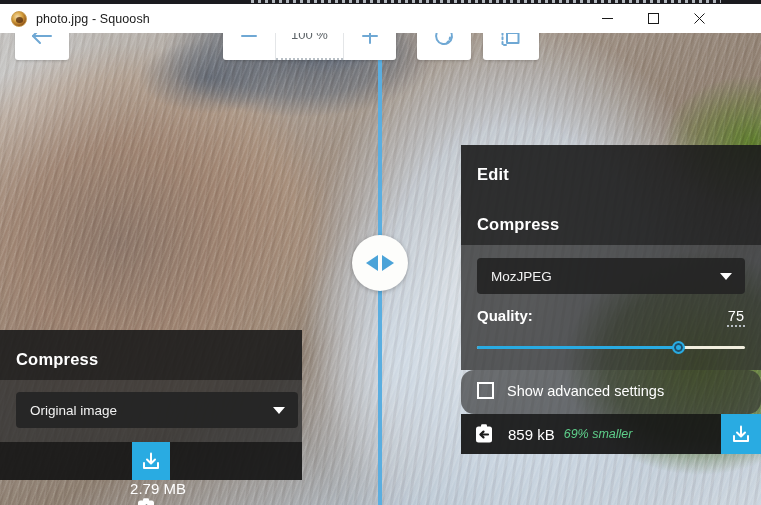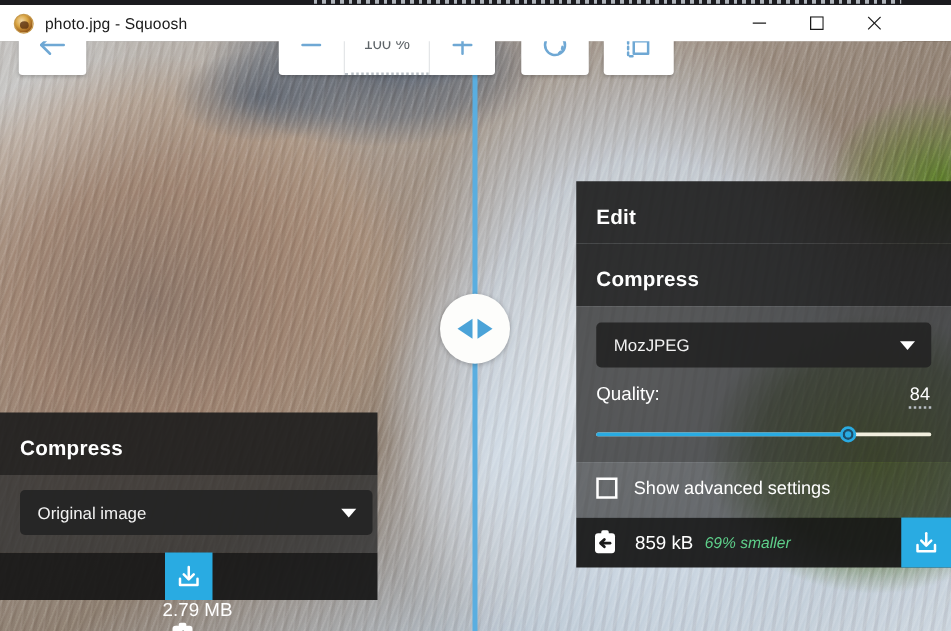--- a/index.html
+++ b/index.html
@@ -238,21 +238,21 @@
     margin-right: 13px; flex: 0 0 17px;
   }
   .right-sec {
     background: rgba(48,48,48,.78);
     padding: 6px 16px 8px 16px;
   }
   .quality-row {
     display: flex; align-items: baseline; justify-content: space-between;
     padding: 13px 0 2px 0;
   }
-  .quality-label { font-size: 15px; font-weight: normal; color: #fff; }
+  .quality-label { font-size: 15px; font-weight: bold; color: #fff; }
   .quality-val {
     font-size: 14.5px; color: #fff;
     border-bottom: 2px dotted #b8bec4;
     padding: 0 1px 1px 1px;
   }
   .slider-wrap {
     position: relative; height: 20px; margin: 9px 0 4px 0;
   }
   .slider-track {
     position: absolute; left: 0; top: 8px; width: 100%; height: 3px;
@@ -266,20 +266,21 @@
     position: absolute; top: 3px;
     width: 13px; height: 13px; border-radius: 50%;
     background: #29abe2;
     border: 2px solid #29abe2;
     box-shadow: inset 0 0 0 2px #1e4f6b;
     transform: translateX(-6px);
   }
   .adv-sec {
     background: rgba(48,48,48,.66);
     padding: 3px 16px 6px 16px;
+    border-radius: 13px;
   }
   .right-bottom {
     display: flex; align-items: center;
     height: 40px;
     background: rgba(22,22,22,.93);
   }
   .rb-icon { padding-left: 13px; display: flex; align-items: center; }
   .rb-dl {
     width: 40px; height: 40px; flex: 0 0 40px;
     background: #29abe2;
@@ -421,21 +422,21 @@
     <div class="panel-head">Compress</div>
 
     <div class="right-sec" style="padding-top:13px;">
       <div class="select">
         <span>MozJPEG</span>
         <span class="caret"></span>
       </div>
 
       <div class="quality-row">
         <span class="quality-label">Quality:</span>
-        <span class="quality-val">84</span>
+        <span class="quality-val">75</span>
       </div>
 
       <div class="slider-wrap">
         <div class="slider-track"></div>
         <div class="slider-fill" id="q-fill" style="width: 75%;"></div>
         <div class="slider-thumb" id="q-thumb" style="left: 75%;"></div>
       </div>
     </div>
 
     <div class="adv-sec">

